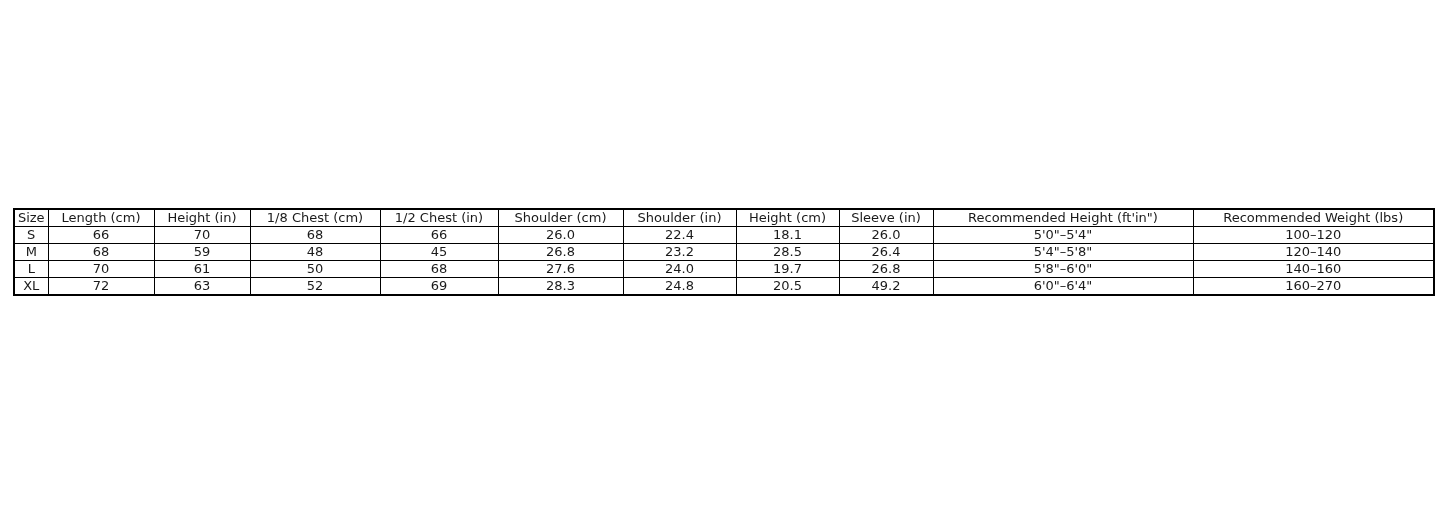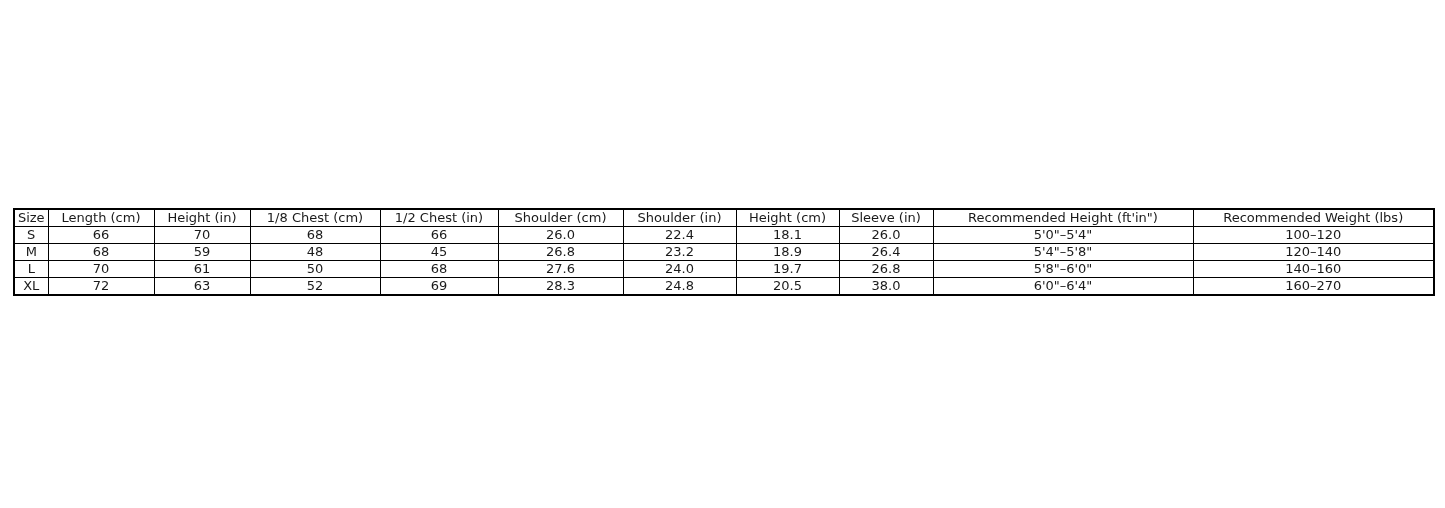--- a/index.html
+++ b/index.html
@@ -88,21 +88,21 @@
           <td>100–120</td>
         </tr>
         <tr>
           <td>M</td>
           <td>68</td>
           <td>59</td>
           <td>48</td>
           <td>45</td>
           <td>26.8</td>
           <td>23.2</td>
-          <td>18.9</td>
+          <td>28.5</td>
           <td>26.4</td>
           <td>5'4"–5'8"</td>
           <td>120–140</td>
         </tr>
         <tr>
           <td>L</td>
           <td>70</td>
           <td>61</td>
           <td>50</td>
           <td>68</td>
@@ -115,19 +115,19 @@
         </tr>
         <tr>
           <td>XL</td>
           <td>72</td>
           <td>63</td>
           <td>52</td>
           <td>69</td>
           <td>28.3</td>
           <td>24.8</td>
           <td>20.5</td>
-          <td>38.0</td>
+          <td>49.2</td>
           <td>6'0"–6'4"</td>
           <td>160–270</td>
         </tr>
       </tbody>
     </table>
 </div>
 
 </body></html>

